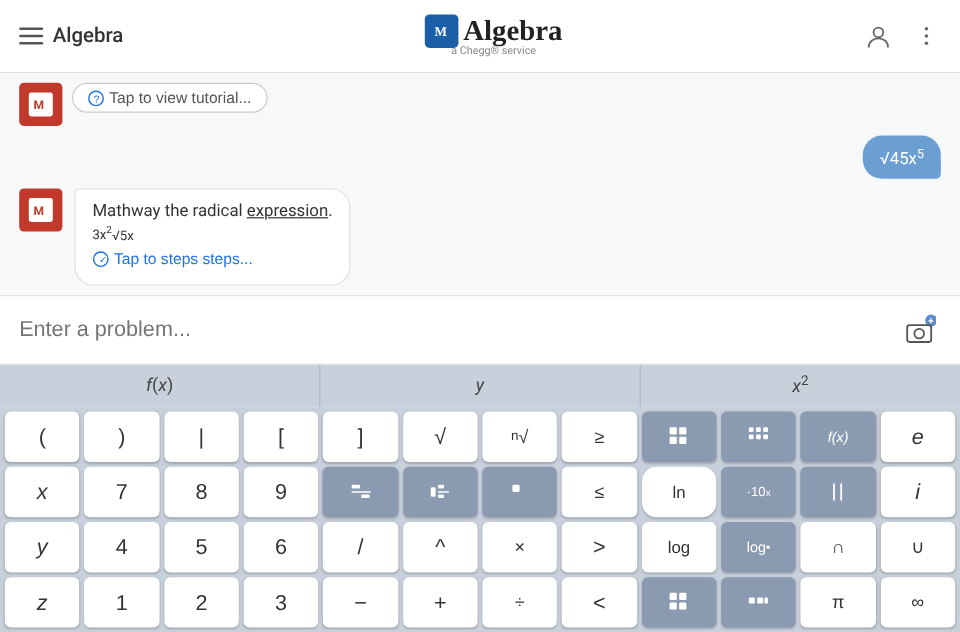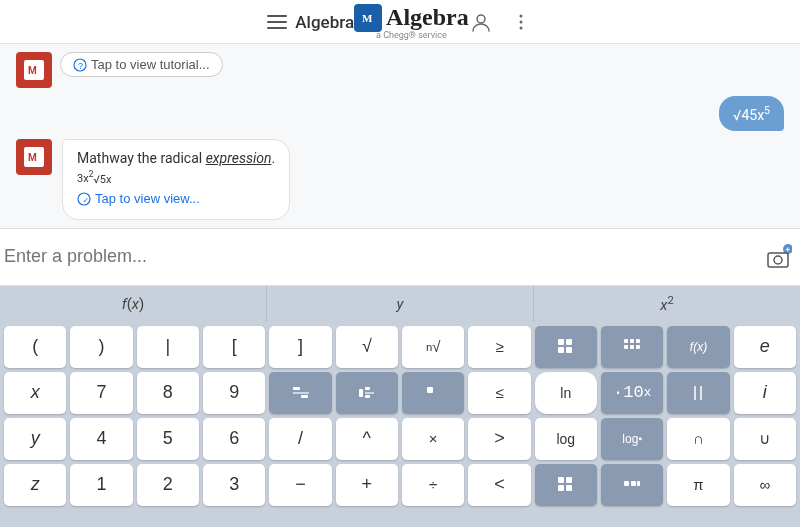--- a/index.html
+++ b/index.html
@@ -10,24 +10,24 @@
       height: 527px;
       overflow: hidden;
       display: flex;
       flex-direction: column;
     }
 
     
     .header {
       display: flex;
       align-items: center;
-      justify-content: center;
+      justify-content: space-between;
       padding: 8px 16px;
       border-bottom: 1px solid #e0e0e0;
-      height: 44px;
+      height: 62px;
       background: #fff;
     }
     .header-left {
       display: flex;
       align-items: center;
       gap: 8px;
     }
     .hamburger-icon {
       display: flex;
       flex-direction: column;
@@ -186,21 +186,21 @@
       padding: 0;
     }
     .math-result {
       font-size: 11px;
       margin-top: 4px;
     }
     sup { font-size: 0.75em; }
 
     
     .input-area {
-      padding: 10px 4px;
+      padding: 10px 16px;
       background: #fff;
       border-bottom: 1px solid #e0e0e0;
       display: flex;
       align-items: center;
       justify-content: space-between;
       gap: 40px;
     }
     .problem-input {
       flex: 1;
       border: none;
@@ -350,31 +350,31 @@
     <div class="bot-avatar">
       <div class="bot-avatar-inner">
         <svg width="14" height="14" viewBox="0 0 14 14">
             <text x="1" y="11" font-size="10" fill="#c0392b" font-weight="bold">M</text>
           </svg>
       </div>
     </div>
     <div class="bot-bubble">
       <div>
         <span>Mathway the radical</span>
-        <span style="text-decoration:underline;font-style:italic;">expression</span>.
+        <span style="text-decoration:underline;">expression</span>.
       </div>
       <div class="math-result">
         <span>3x<sup>2</sup></span><span>√5x</span>
       </div>
       <button class="steps-btn">
         <svg width="14" height="14" viewBox="0 0 14 14" fill="none">
             <circle cx="7" cy="7" r="6" stroke="#1a73e8" stroke-width="1.2"></circle>
             <text x="5.5" y="10.5" font-size="8" fill="#1a73e8">✓</text>
           </svg>
-        <span>Tap to view view...</span>
+        <span>Tap to steps steps...</span>
       </button>
     </div>
   </div>
 </div>
 
 <div class="input-area">
   <input class="problem-input" type="text" placeholder="Enter a problem..." style="">
   <div class="camera-btn">
     <svg width="28" height="28" viewBox="0 0 28 28" fill="none">
       <circle cx="24" cy="6" r="5" fill="#5b8ec7"></circle>
@@ -450,21 +450,21 @@
           <rect x="7" y="9" width="5" height="3" rx="1" fill="white"></rect>
         </svg>
     </button>
     <button class="key dark key-small">
       <svg width="14" height="14" viewBox="0 0 14 14">
           <rect x="1" y="1" width="6" height="6" rx="1" fill="white"></rect>
         </svg>
     </button>
     <button class="key key-medium">≤</button>
     <button class="key key-medium" style="font-size:14px;border-radius:12px;">ln</button>
-    <button class="key dark key-small" style="font-size:17px;font-family:Liberation Mono, monospace;">·10<sup>x</sup></button>
+    <button class="key dark key-small" style="font-size:11px;">·10<sup>x</sup></button>
     <button class="key dark key-small">
       <svg width="14" height="18" viewBox="0 0 14 18">
           <line x1="4" y1="2" x2="4" y2="16" stroke="white" stroke-width="1.5"></line>
           <line x1="10" y1="2" x2="10" y2="16" stroke="white" stroke-width="1.5"></line>
         </svg>
     </button>
     <button class="key" style="font-style:italic;">i</button>
   </div>
 
   <div class="key-row">

